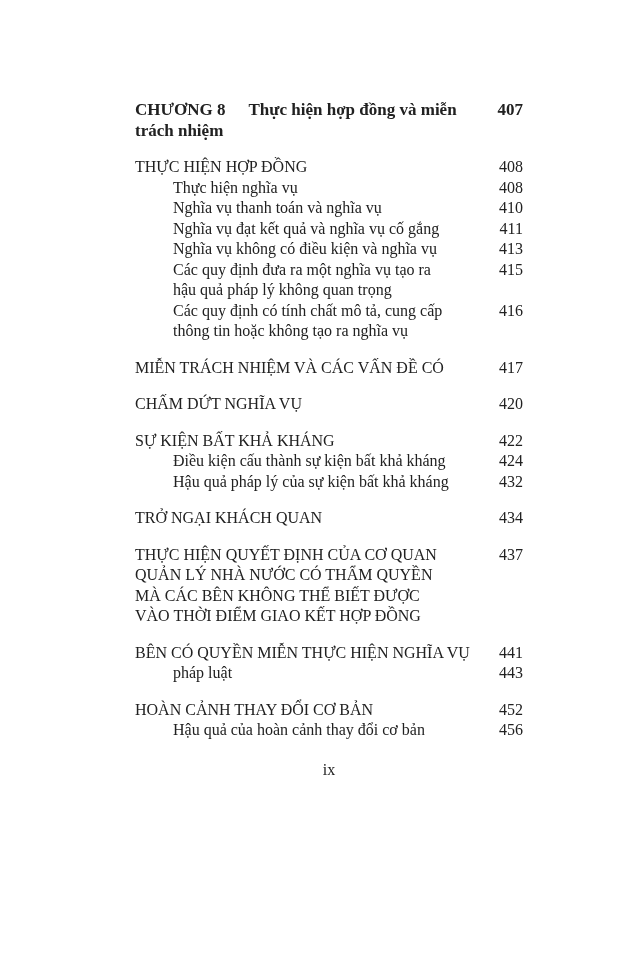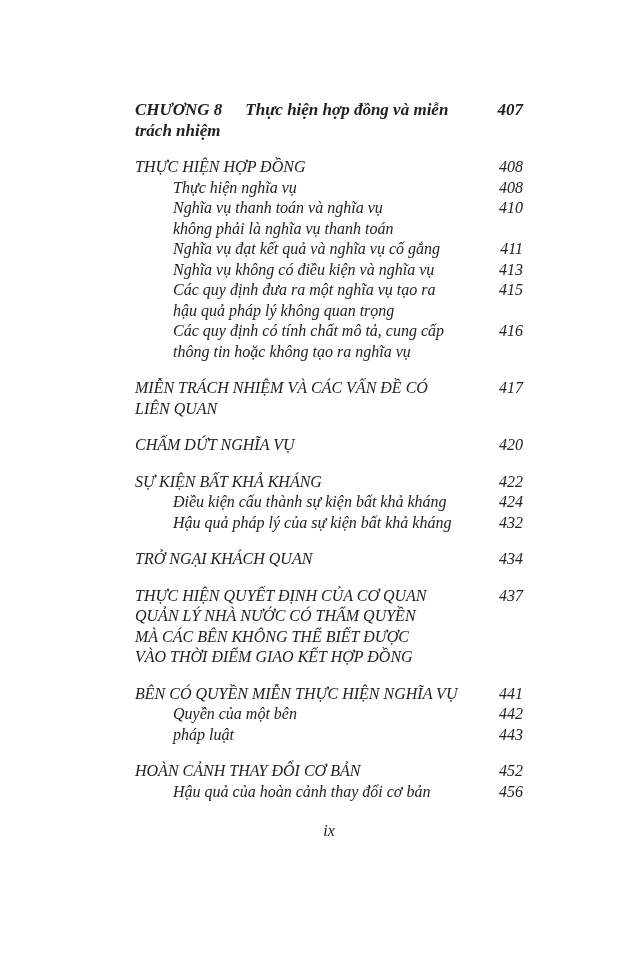--- a/index.html
+++ b/index.html
@@ -13,21 +13,20 @@
     overflow: hidden;
     font-family: "Liberation Serif", "DejaVu Serif", serif;
     color: #212121;
   }
   .page {
     box-sizing: border-box;
     width: 516px;
     height: 960px;
     padding: 99px 0 0 135px;
     position: relative;
-    font-style: italic;
   }
   .toc {
     width: 388px;
   }
   .entry {
     display: flex;
     align-items: flex-start;
     font-size: 16px;
     line-height: 20.5px;
   }
@@ -92,21 +91,20 @@
   </div>
         <div class="entry level-1">
     <div class="entry-text">
             <div class="line">Thực hiện nghĩa vụ</div>
           </div>
     <div class="entry-page">408</div>
   </div>
         <div class="entry level-1">
     <div class="entry-text">
             <div class="line">Nghĩa vụ thanh toán và nghĩa vụ</div>
-            <div class="line">không phải là nghĩa vụ thanh toán</div>
           </div>
     <div class="entry-page">410</div>
   </div>
         <div class="entry level-1">
     <div class="entry-text">
             <div class="line">Nghĩa vụ đạt kết quả và nghĩa vụ cố gắng</div>
           </div>
     <div class="entry-page">411</div>
   </div>
         <div class="entry level-1">
@@ -125,21 +123,20 @@
         <div class="entry level-1">
     <div class="entry-text">
             <div class="line">Các quy định có tính chất mô tả, cung cấp</div>
             <div class="line">thông tin hoặc không tạo ra nghĩa vụ</div>
           </div>
     <div class="entry-page">416</div>
   </div>
         <div class="entry level-0 gap-before">
     <div class="entry-text">
             <div class="line">MIỄN TRÁCH NHIỆM VÀ CÁC VẤN ĐỀ CÓ</div>
-            <div class="line">LIÊN QUAN</div>
           </div>
     <div class="entry-page">417</div>
   </div>
         <div class="entry level-0 gap-before">
     <div class="entry-text">
             <div class="line">CHẤM DỨT NGHĨA VỤ</div>
           </div>
     <div class="entry-page">420</div>
   </div>
         <div class="entry level-0 gap-before">
@@ -176,26 +173,20 @@
     <div class="entry-page">437</div>
   </div>
         <div class="entry level-0 gap-before">
     <div class="entry-text">
             <div class="line">BÊN CÓ QUYỀN MIỄN THỰC HIỆN NGHĨA VỤ</div>
           </div>
     <div class="entry-page">441</div>
   </div>
         <div class="entry level-1">
     <div class="entry-text">
-            <div class="line">Quyền của một bên</div>
-          </div>
-    <div class="entry-page">442</div>
-  </div>
-        <div class="entry level-1">
-    <div class="entry-text">
             <div class="line">pháp luật</div>
           </div>
     <div class="entry-page">443</div>
   </div>
         <div class="entry level-0 gap-before">
     <div class="entry-text">
             <div class="line">HOÀN CẢNH THAY ĐỔI CƠ BẢN</div>
           </div>
     <div class="entry-page">452</div>
   </div>

